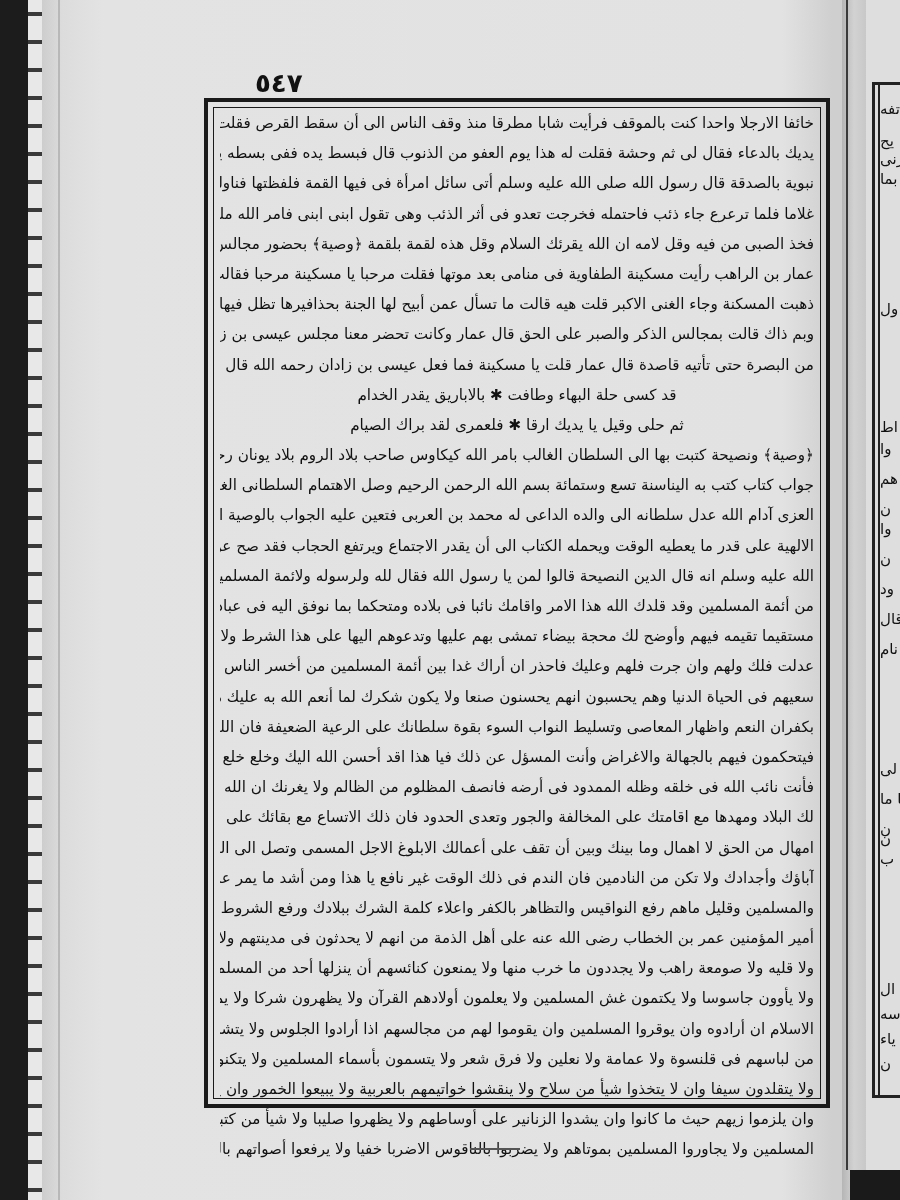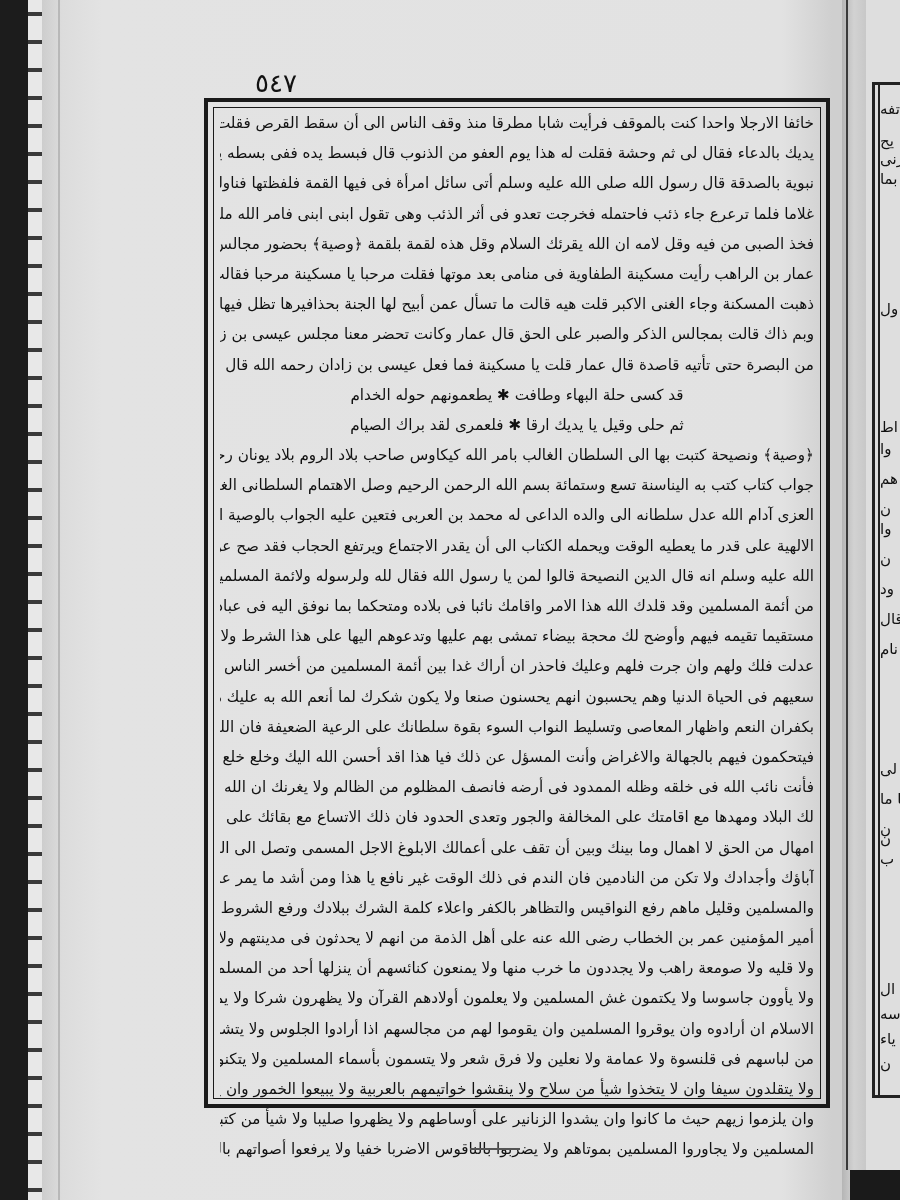--- a/index.html
+++ b/index.html
@@ -35,21 +35,21 @@
     position: absolute; left: 872px; top: 82px; width: 40px; height: 1010px;
     border: 3px solid #222; border-right: none; box-shadow: inset 3px 0 0 #dedede, inset 5px 0 0 #222;
   }
   .next-text {
     position: absolute; left: 880px; width: 30px; font-size: 15px; color: #111;
     direction: rtl; text-align: left; white-space: nowrap; overflow: hidden;
   }
   .bottom-dark { position: absolute; left: 850px; top: 1170px; width: 50px; height: 30px; background: #1a1a1a; }
 
   .page-number {
-    position: absolute; left: 255px; top: 68px; font-size: 26px; font-weight: normal; color: #111;
+    position: absolute; left: 255px; top: 68px; font-size: 26px; font-weight: bold; color: #111;
     font-family: "DejaVu Sans", sans-serif; letter-spacing: 1px; text-align: center;
   }
   .frame-outer {
     position: absolute; left: 204px; top: 98px; width: 626px; height: 1010px;
     border: 4px solid #1a1a1a; box-sizing: border-box;
   }
   .frame-inner {
     position: absolute; left: 5px; top: 5px; right: 5px; bottom: 5px;
     border: 1px solid #1a1a1a;
   }
@@ -84,21 +84,21 @@
   <div class="text-block">
     <div class="line">خائفا الارجلا واحدا كنت بالموقف فرأيت شابا مطرقا منذ وقف الناس الى أن سقط القرص فقلت يا هذا ابسط</div>
     <div class="line">يديك بالدعاء فقال لى ثم وحشة فقلت له هذا يوم العفو من الذنوب قال فبسط يده ففى بسطه يديه وقع ميتا ﴿وصية﴾</div>
     <div class="line">نبوية بالصدقة قال رسول الله صلى الله عليه وسلم أتى سائل امرأة فى فيها القمة فلفظتها فناولتها اياه فلم تلبث ان رزقت</div>
     <div class="line">غلاما فلما ترعرع جاء ذئب فاحتمله فخرجت تعدو فى أثر الذئب وهى تقول ابنى ابنى فامر الله ملكا الحق الذئب</div>
     <div class="line">فخذ الصبى من فيه وقل لامه ان الله يقرئك السلام وقل هذه لقمة بلقمة ﴿وصية﴾ بحضور مجالس الذكر قال</div>
     <div class="line">عمار بن الراهب رأيت مسكينة الطفاوية فى منامى بعد موتها فقلت مرحبا يا مسكينة مرحبا فقالت هيهات يا عمار</div>
     <div class="line">ذهبت المسكنة وجاء الغنى الاكبر قلت هيه قالت ما تسأل عمن أبيح لها الجنة بحذافيرها تظل فيها حيث تشاء قال قلت</div>
     <div class="line">وبم ذاك قالت بمجالس الذكر والصبر على الحق قال عمار وكانت تحضر معنا مجلس عيسى بن زادان بالابلة تنحدر</div>
     <div class="line">من البصرة حتى تأتيه قاصدة قال عمار قلت يا مسكينة فما فعل عيسى بن زادان رحمه الله قال فضحكت وقالت</div>
-    <div class="line center">قد كسى حلة البهاء وطافت ✱ يطعمونهم حوله الخدام</div>
+    <div class="line center">قد كسى حلة البهاء وطافت ✱ بالاباريق يقدر الخدام</div>
     <div class="line center">ثم حلى وقيل يا يديك ارقا ✱ فلعمرى لقد براك الصيام</div>
     <div class="line">﴿وصية﴾ ونصيحة كتبت بها الى السلطان الغالب بامر الله كيكاوس صاحب بلاد الروم بلاد يونان رحمه الله</div>
     <div class="line">جواب كتاب كتب به اليناسنة تسع وستمائة بسم الله الرحمن الرحيم وصل الاهتمام السلطانى الغالب بأمر الله</div>
     <div class="line">العزى آدام الله عدل سلطانه الى والده الداعى له محمد بن العربى فتعين عليه الجواب بالوصية الدينية والنصيحة السياسية</div>
     <div class="line">الالهية على قدر ما يعطيه الوقت ويحمله الكتاب الى أن يقدر الاجتماع ويرتفع الحجاب فقد صح عن رسول الله صلى</div>
     <div class="line">الله عليه وسلم انه قال الدين النصيحة قالوا لمن يا رسول الله فقال لله ولرسوله ولائمة المسلمين وعامتهم وأنت يا هذا بلا شك</div>
     <div class="line">من أئمة المسلمين وقد قلدك الله هذا الامر واقامك نائبا فى بلاده ومتحكما بما نوفق اليه فى عباده ووضع لك ميزانا</div>
     <div class="line">مستقيما تقيمه فيهم وأوضح لك محجة بيضاء تمشى بهم عليها وتدعوهم اليها على هذا الشرط ولاك وعليه بايعناك فان</div>
     <div class="line">عدلت فلك ولهم وان جرت فلهم وعليك فاحذر ان أراك غدا بين أئمة المسلمين من أخسر الناس أعمالا الذين ضل</div>
     <div class="line">سعيهم فى الحياة الدنيا وهم يحسبون انهم يحسنون صنعا ولا يكون شكرك لما أنعم الله به عليك من استواء ملكك</div>

